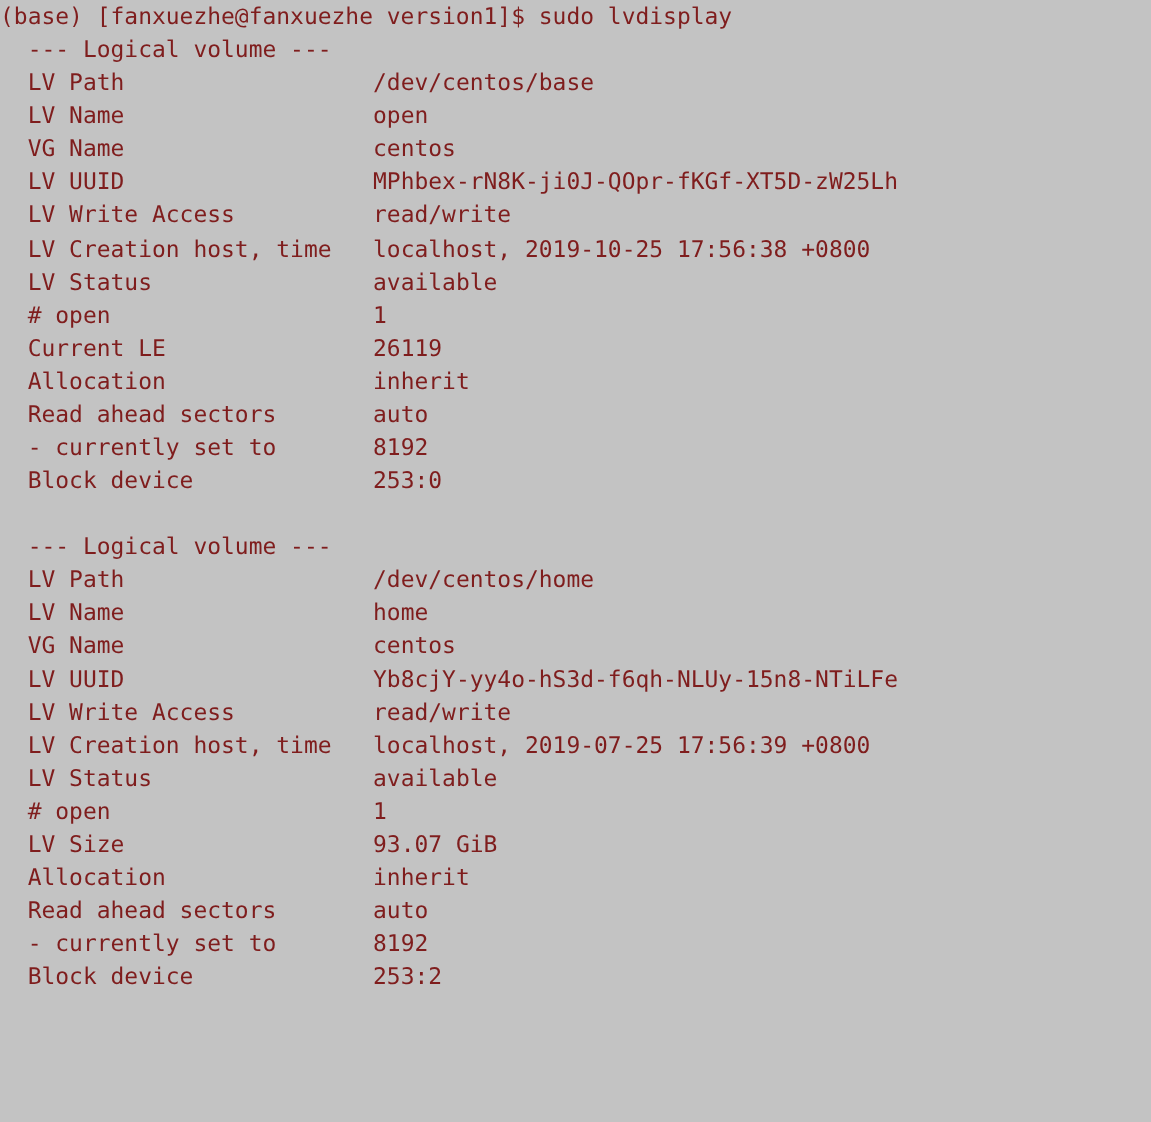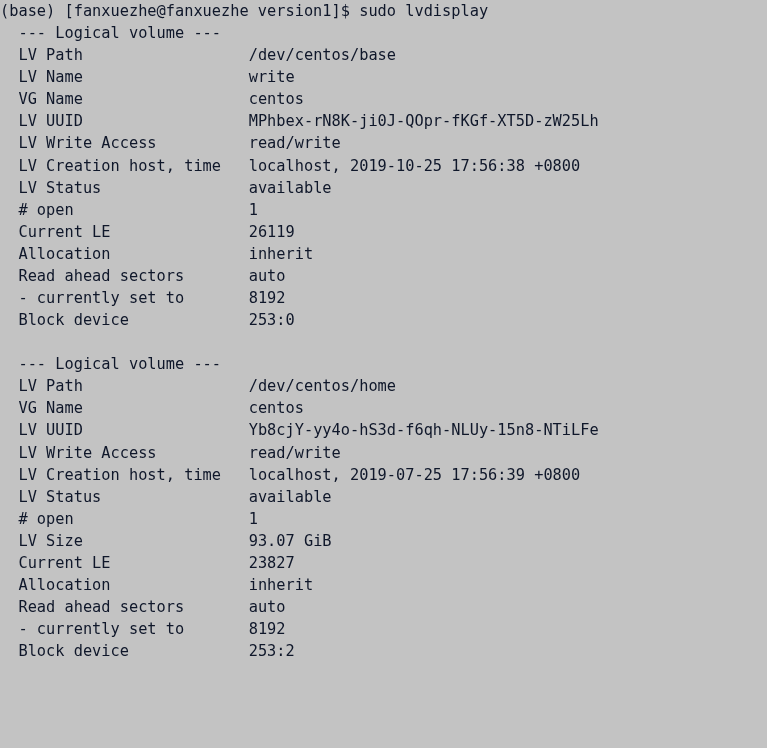--- a/index.html
+++ b/index.html
@@ -27,56 +27,56 @@
     overflow: hidden;
     position: relative;
   }
   .line {
     white-space: pre;
     height: 22.08px;
     line-height: 22.08px;
     font-size: 15.3px;
     margin: 0;
     padding: 0;
-    color: #0f172a;
+    color: #7f1d1d;
     font-family: "DejaVu Sans Mono", "Liberation Mono", monospace;
   }
   .line.blank {
     height: 22.08px;
   }
 </style>
 </head>
 <body>
 
 <div id="terminal">
   <div class="line">(base) [fanxuezhe@fanxuezhe version1]$ sudo lvdisplay</div>
   <div id="lv-blocks">
       <div class="line">  --- Logical volume ---</div>
       <div class="line"><span>  LV Path                  </span><span>/dev/centos/base</span></div>
-      <div class="line"><span>  LV Name                  </span><span>write</span></div>
+      <div class="line"><span>  LV Name                  </span><span>open</span></div>
       <div class="line"><span>  VG Name                  </span><span>centos</span></div>
       <div class="line"><span>  LV UUID                  </span><span>MPhbex-rN8K-ji0J-QOpr-fKGf-XT5D-zW25Lh</span></div>
       <div class="line"><span>  LV Write Access          </span><span>read/write</span></div>
       <div class="line"><span>  LV Creation host, time   </span><span>localhost, 2019-10-25 17:56:38 +0800</span></div>
       <div class="line"><span>  LV Status                </span><span>available</span></div>
       <div class="line"><span>  # open                   </span><span>1</span></div>
       <div class="line"><span>  Current LE               </span><span>26119</span></div>
       <div class="line"><span>  Allocation               </span><span>inherit</span></div>
       <div class="line"><span>  Read ahead sectors       </span><span>auto</span></div>
       <div class="line"><span>  - currently set to       </span><span>8192</span></div>
       <div class="line"><span>  Block device             </span><span>253:0</span></div>
       <div class="line blank"> </div>
       <div class="line">  --- Logical volume ---</div>
       <div class="line"><span>  LV Path                  </span><span>/dev/centos/home</span></div>
+      <div class="line"><span>  LV Name                  </span><span>home</span></div>
       <div class="line"><span>  VG Name                  </span><span>centos</span></div>
       <div class="line"><span>  LV UUID                  </span><span>Yb8cjY-yy4o-hS3d-f6qh-NLUy-15n8-NTiLFe</span></div>
       <div class="line"><span>  LV Write Access          </span><span>read/write</span></div>
       <div class="line"><span>  LV Creation host, time   </span><span>localhost, 2019-07-25 17:56:39 +0800</span></div>
       <div class="line"><span>  LV Status                </span><span>available</span></div>
       <div class="line"><span>  # open                   </span><span>1</span></div>
       <div class="line"><span>  LV Size                  </span><span>93.07 GiB</span></div>
-      <div class="line"><span>  Current LE               </span><span>23827</span></div>
       <div class="line"><span>  Allocation               </span><span>inherit</span></div>
       <div class="line"><span>  Read ahead sectors       </span><span>auto</span></div>
       <div class="line"><span>  - currently set to       </span><span>8192</span></div>
       <div class="line"><span>  Block device             </span><span>253:2</span></div>
     </div>
 </div>
 
 </body></html>

